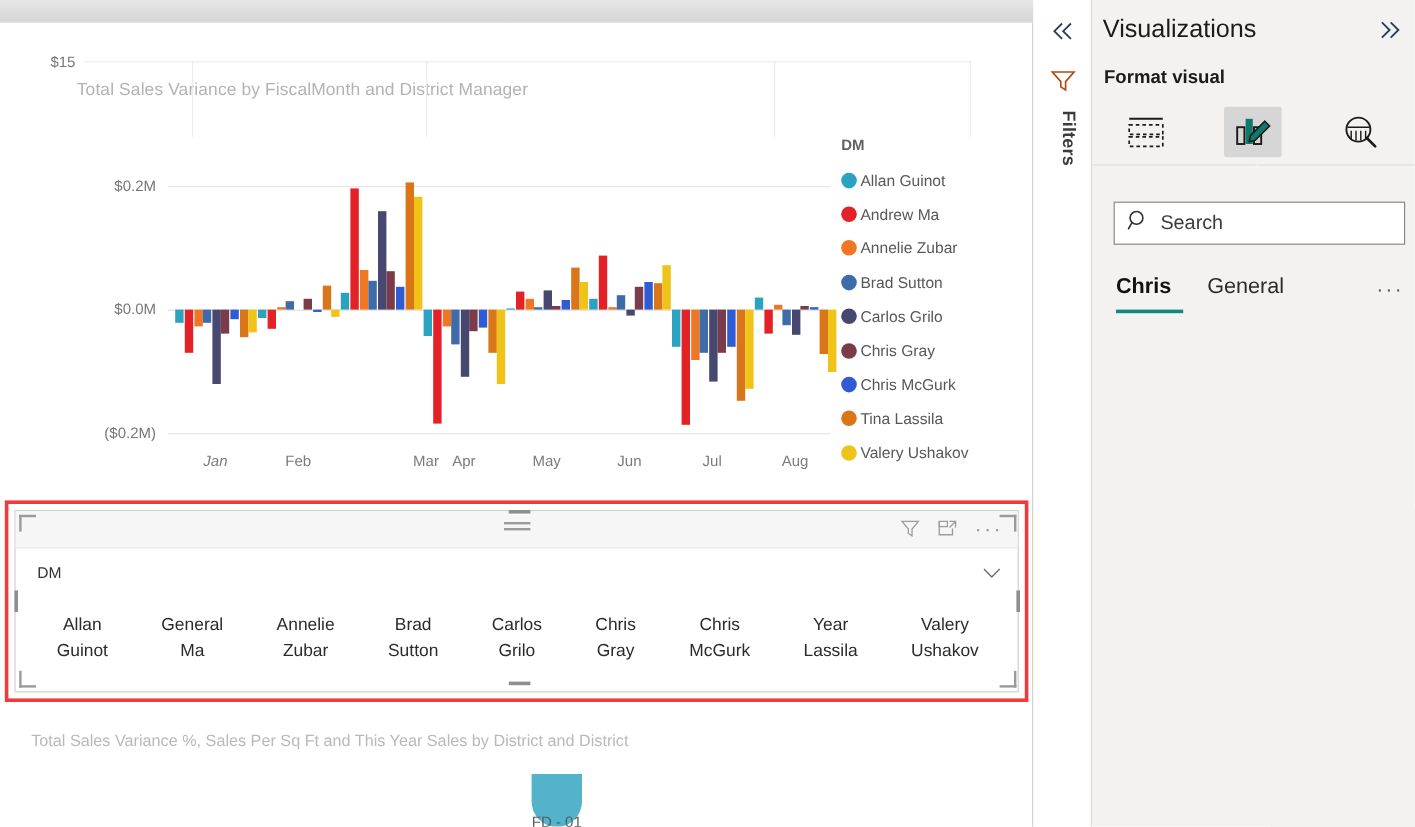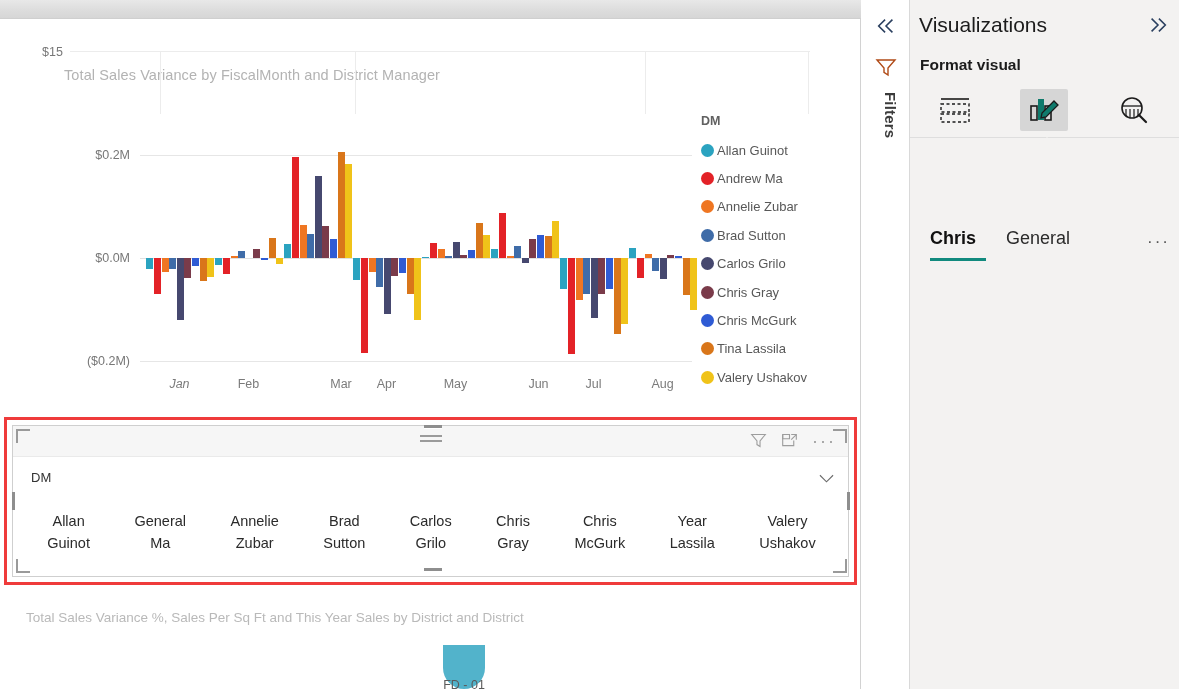--- a/index.html
+++ b/index.html
@@ -272,24 +272,24 @@
             <div class="bar" style="left: 512.1px; background: rgb(63, 108, 168); width: 7px; top: 103px; height: 13.39px;"></div>
             <div class="bar" style="left: 519.7px; background: rgb(70, 72, 111); width: 7px; top: 103px; height: 20.6px;"></div>
             <div class="bar" style="left: 527.3px; background: rgb(122, 59, 74); width: 7px; top: 99.91px; height: 3.09px;"></div>
             <div class="bar" style="left: 534.9px; background: rgb(47, 91, 212); width: 7px; top: 100.94px; height: 2.06px;"></div>
             <div class="bar" style="left: 542.5px; background: rgb(217, 118, 26); width: 7px; top: 103px; height: 37.08px;"></div>
             <div class="bar" style="left: 550.1px; background: rgb(240, 195, 25); width: 7px; top: 103px; height: 51.5px;"></div>
           </div>
         <div id="xticks">
             <div class="xtick" style="left: 39.5px; font-style: italic;">Jan</div>
             <div class="xtick" style="left: 108.5px;">Feb</div>
-            <div class="xtick" style="left: 181px; padding-left: 40px;">Mar</div>
+            <div class="xtick" style="left: 195px; padding-left: 40px;">Mar</div>
             <div class="xtick" style="left: 246.5px;">Apr</div>
             <div class="xtick" style="left: 315.5px;">May</div>
-            <div class="xtick" style="left: 384.5px; margin-left: 14px;">Jun</div>
+            <div class="xtick" style="left: 384.5px;">Jun</div>
             <div class="xtick" style="left: 453.5px;">Jul</div>
             <div class="xtick" style="left: 522.5px;">Aug</div>
           </div>
       </div>
 
       <div class="legend">
         <div class="legend-title">DM</div>
         <div id="legend-rows">
             <div class="legend-row">
               <span class="legend-dot" style="background: rgb(43, 163, 192);"></span>
@@ -461,20 +461,29 @@
         <svg width="34" height="30" viewBox="0 0 34 30">
           <circle cx="15" cy="13" r="10" fill="none" stroke="#1b1b1b" stroke-width="1.6"></circle>
           <path d="M6 11h18" stroke="#1b1b1b" stroke-width="1.3"></path>
           <path d="M9 14v7M13 14v8M17 14v8M21 14v7" stroke="#1b1b1b" stroke-width="1.2"></path>
           <path d="M22 20l7 7" stroke="#1b1b1b" stroke-width="2.2" stroke-linecap="round"></path>
         </svg>
       </div>
     </div>
     <div class="tab-pointer"></div>
 
+    <div class="search-box">
+      <span>
+        <svg width="19" height="19" viewBox="0 0 20 20">
+          <circle cx="8.5" cy="8" r="5.6" fill="none" stroke="#323130" stroke-width="1.4"></circle>
+          <path d="M4.4 12.3L1.5 17.5" stroke="#323130" stroke-width="1.4" stroke-linecap="round"></path>
+        </svg>
+      </span>
+      <span class="search-text">Search</span>
+    </div>
 
     <div class="vg-tabs">
       <div class="vg-tab sel" style="left:0">Chris</div>
       <div class="vg-tab" style="left:76px">General</div>
       <div class="vg-underline"></div>
       <div class="vg-more">···</div>
     </div>
 
   </div>
 

